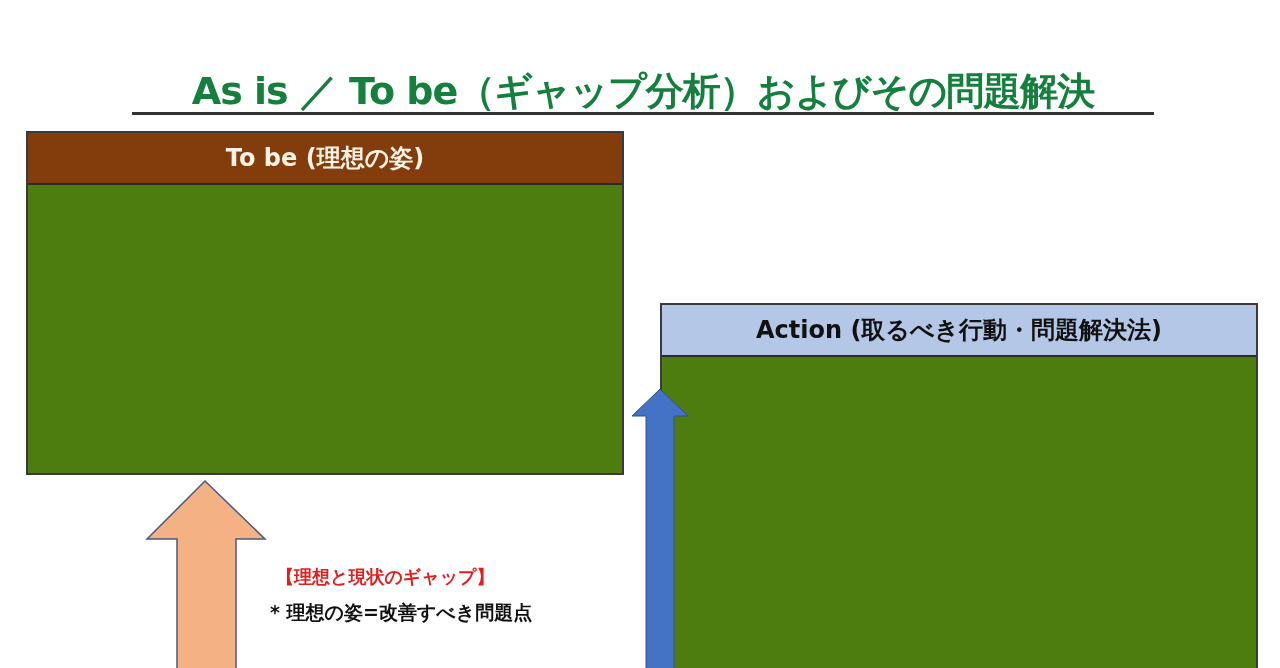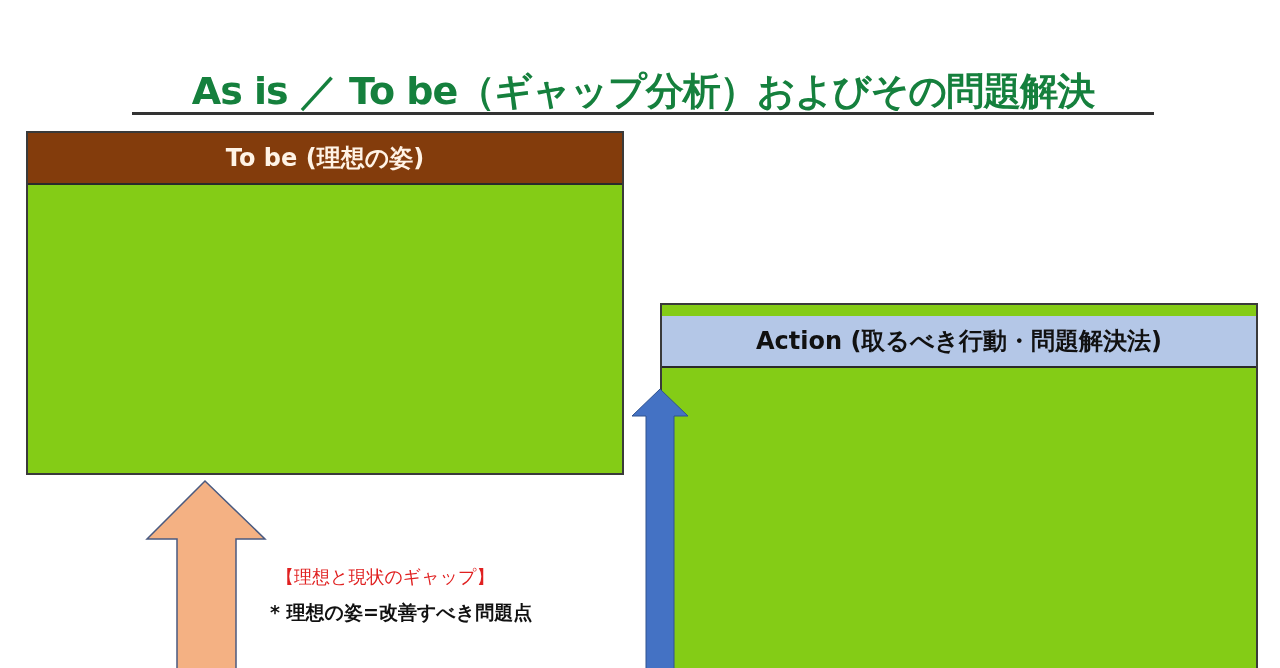--- a/index.html
+++ b/index.html
@@ -2,30 +2,30 @@
 <html><head>
 <meta charset="utf-8">
 <style>
   html, body { margin:0; padding:0; }
   body { width:1280px; height:668px; background:#ffffff; position:relative; overflow:hidden;
          font-family:"DejaVu Sans","Liberation Sans",sans-serif; }
   .title { position:absolute; left:132px; top:68px; width:1022px; text-align:center;
            font-size:38px; font-weight:bold; color:#15803d; letter-spacing:-1px; white-space:nowrap;
            line-height:46px; }
   .title-underline { position:absolute; left:132px; top:112px; width:1022px; height:3px; background:#333; }
-  .box { position:absolute; border:2px solid #3a3a3a; background:#84cc16; box-sizing:border-box; }
+  .box { position:absolute; border:2px solid #3a3a3a; background:#4d7c0f; box-sizing:border-box; }
   .box-header { position:absolute; left:0; top:0; right:0; border-bottom:2px solid #2a2a2a;
                 display:flex; align-items:center; justify-content:center; font-weight:bold;
                 font-size:24px; white-space:nowrap; }
   #tobe { left:26px; top:131px; width:598px; height:344px; }
   #tobe .box-header { height:50px; background:#833c0c; color:#fff3e6; }
   #action { left:660px; top:303px; width:598px; height:380px; }
-  #action .box-header { height:50px; background:#b4c7e7; color:#111;margin-top:11px; }
+  #action .box-header { height:50px; background:#b4c7e7; color:#111; }
   .arrow { position:absolute; }
-  .gap-title { position:absolute; left:276px; top:565px; font-size:18px; font-weight:normal; color:#e02020; white-space:nowrap; }
+  .gap-title { position:absolute; left:276px; top:565px; font-size:18px; font-weight:bold; color:#e02020; white-space:nowrap; }
   .gap-note { position:absolute; left:270px; top:600px; font-size:19px; font-weight:bold; color:#111; white-space:nowrap; }
 </style>
 </head>
 <body>
 
 <div class="title">As is ／ To be（ギャップ分析）およびその問題解決</div>
 <div class="title-underline"></div>
 
 <div class="box" id="tobe">
   <div class="box-header">To be (理想の姿)</div>

